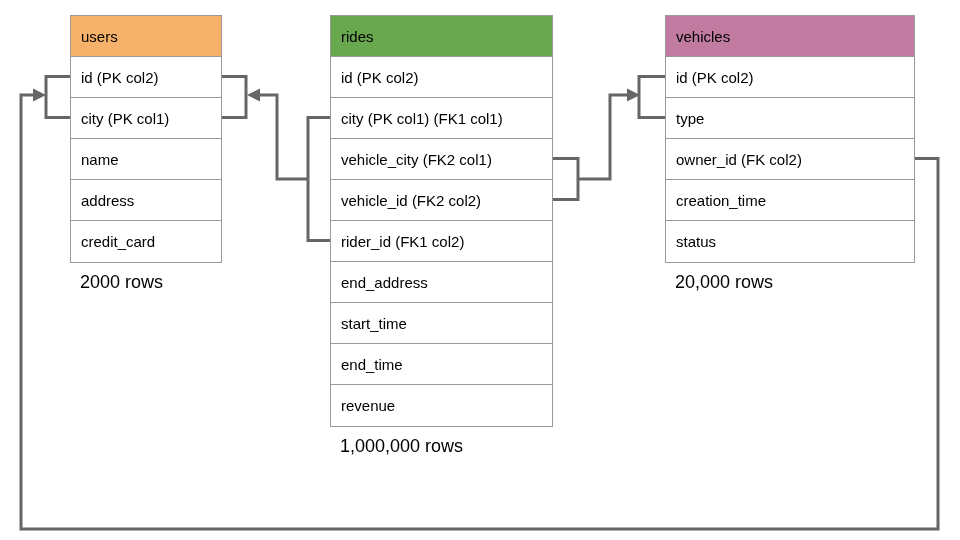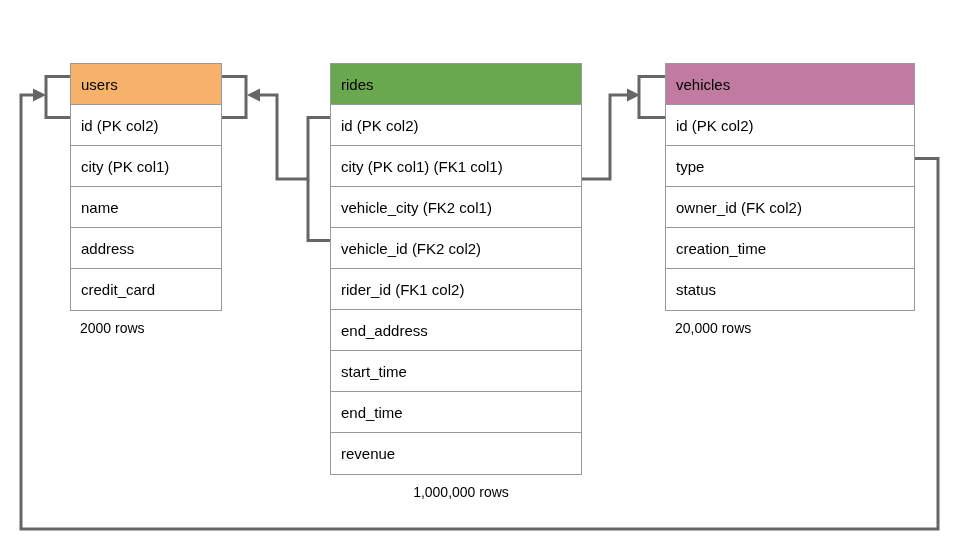--- a/index.html
+++ b/index.html
@@ -52,27 +52,27 @@
     white-space: nowrap;
     overflow: hidden;
   }
   .tbl .cell:last-child { border-bottom: none; }
   .hdr-users    { background: var(--c-users_header, #F6B26B); }
   .hdr-rides    { background: var(--c-rides_header, #6AA84F); }
   .hdr-vehicles { background: var(--c-vehicles_header, #C27BA0); }
   .rowcount {
     margin-top: 9px;
     padding-left: 10px;
-    font-size: 14px;
+    font-size: 18px;
     color: var(--c-text, #000);
   }
   .wrap-users    { left: 70px;  top: 15px; width: 152px; }
-  .wrap-rides    { left: 330px; top: 15px; width: 252px; text-align: center; }
+  .wrap-rides    { left: 330px; top: 15px; width: 223px; }
   .wrap-vehicles { left: 665px; top: 15px; width: 250px; }
-  .tbl { width: 100%; margin-top: 48px; }
+  .tbl { width: 100%; }
 </style>
 </head>
 <body>
 
 <div class="canvas">
 
   <svg class="connectors" width="960" height="540" viewBox="0 0 960 540">
 
     <g>
       <path d="M330,117.5 H308 V240.5 H330"></path>

